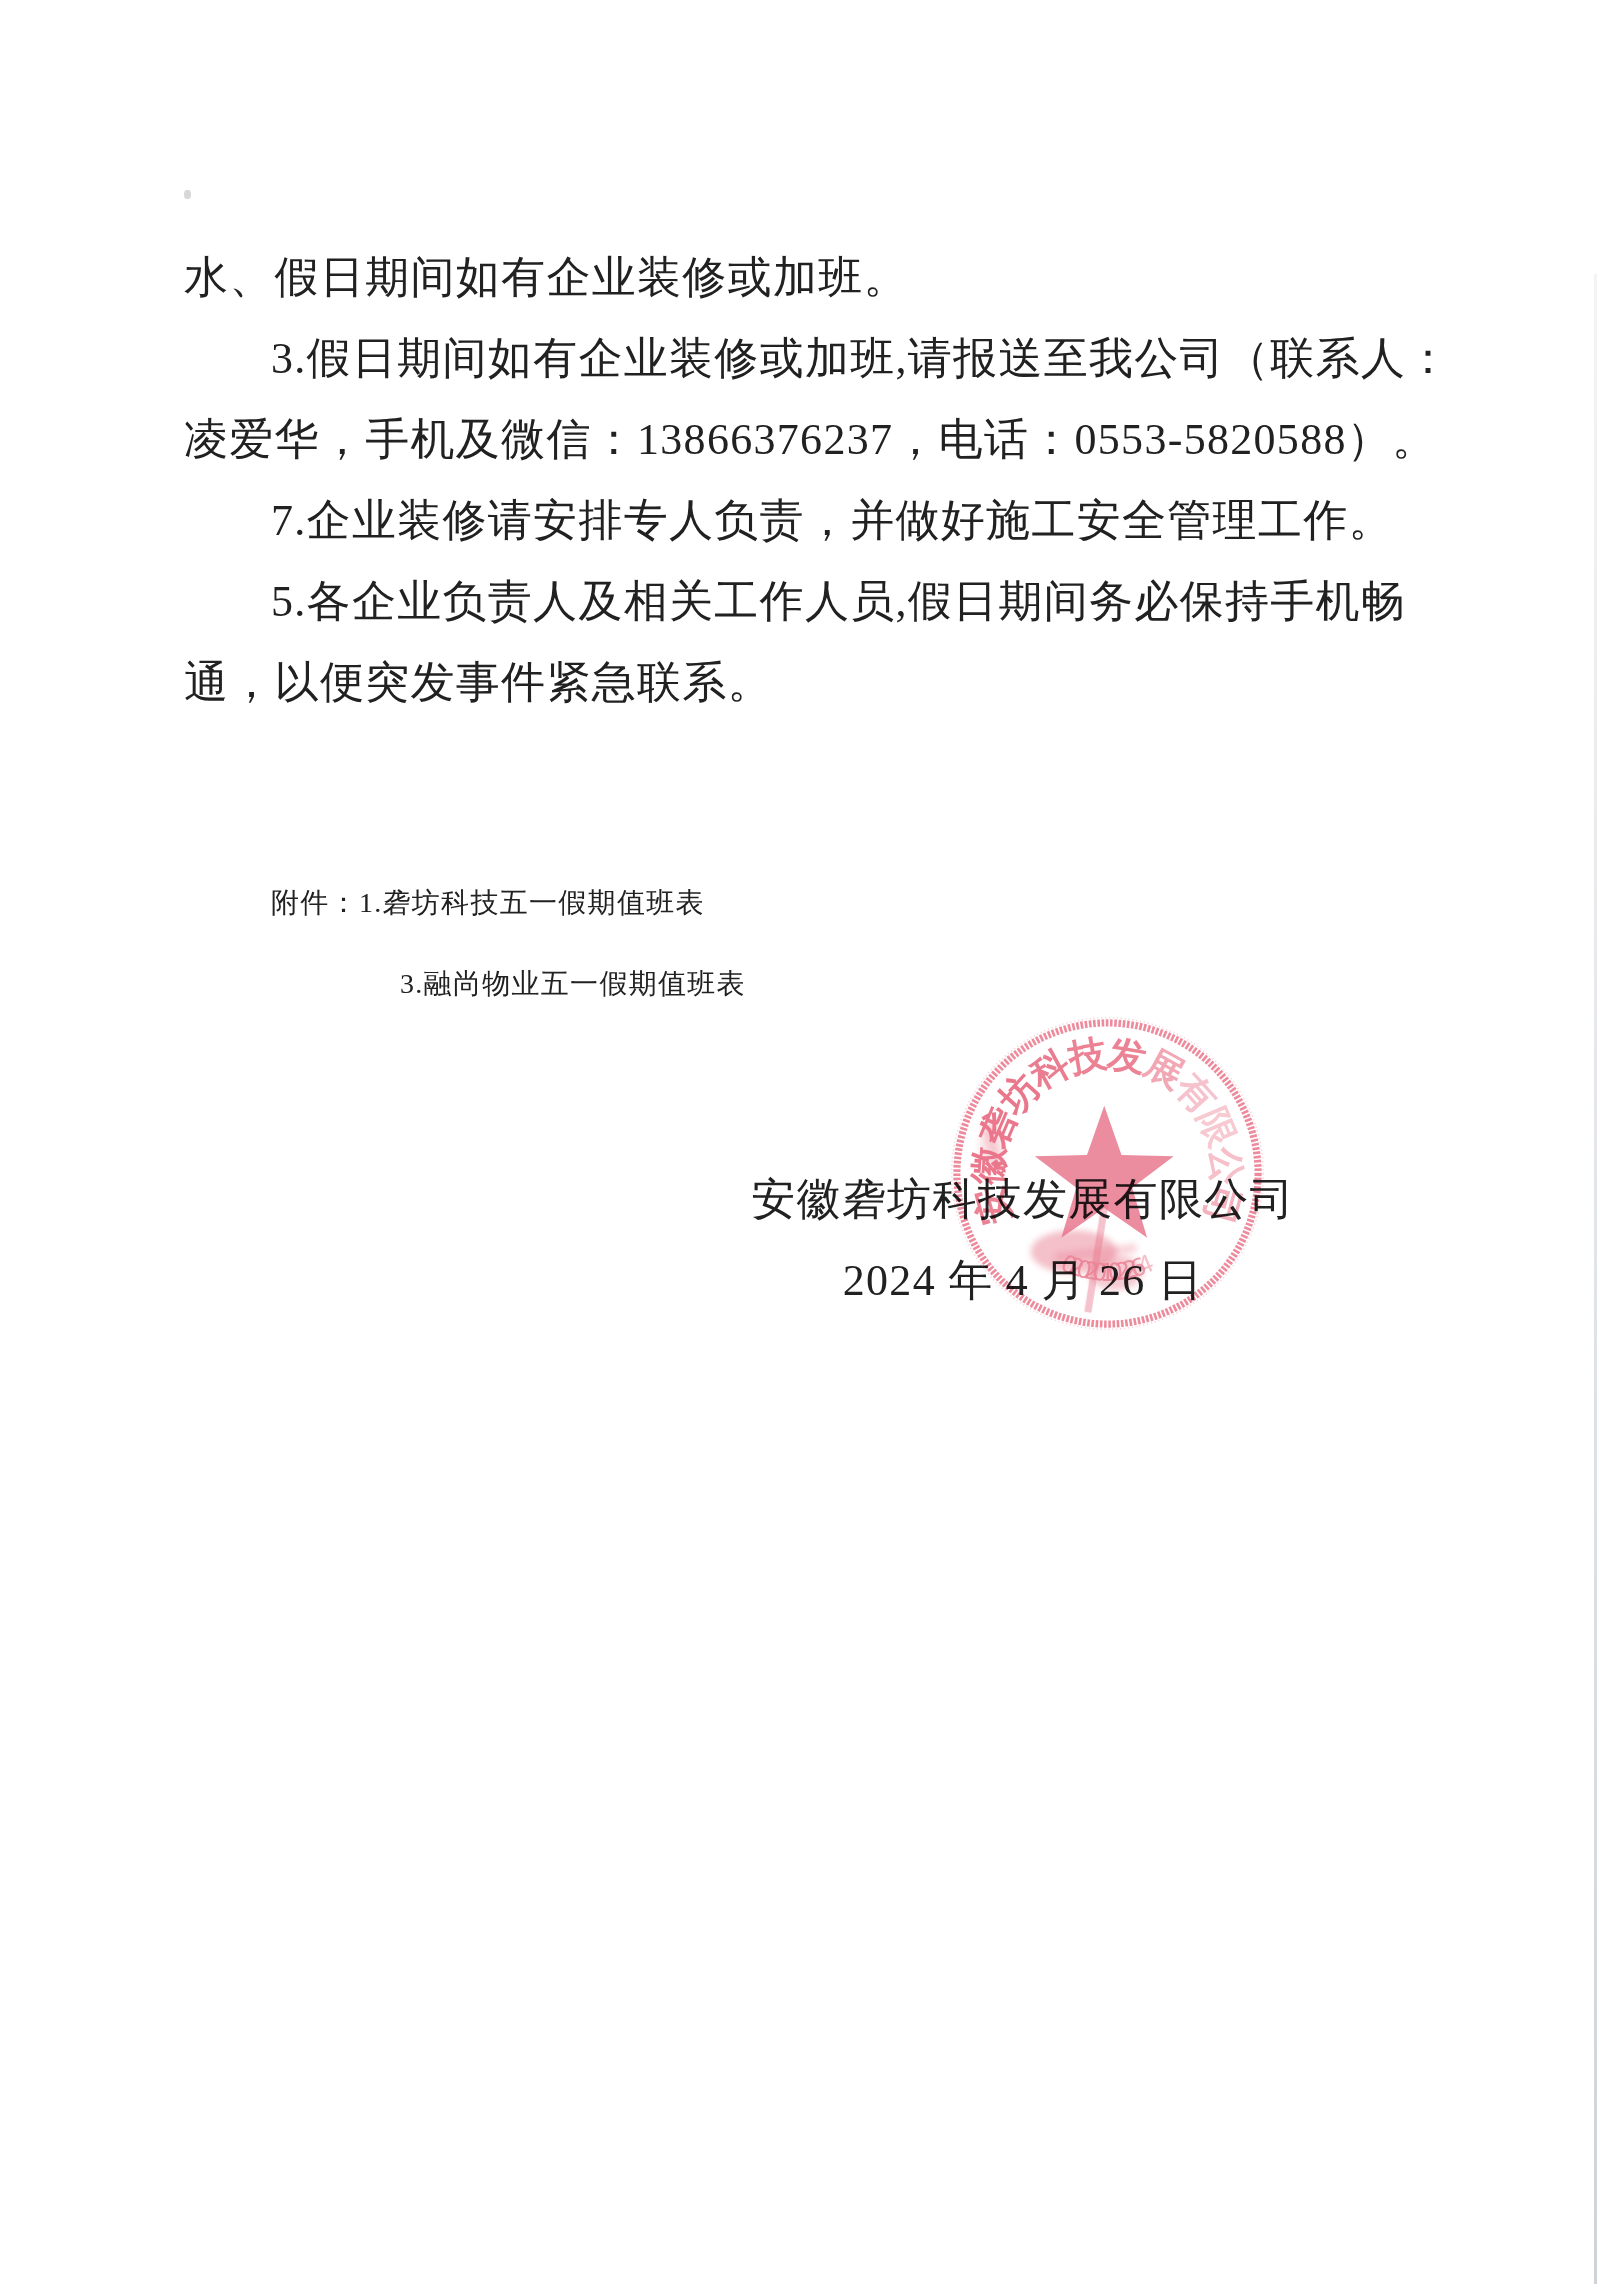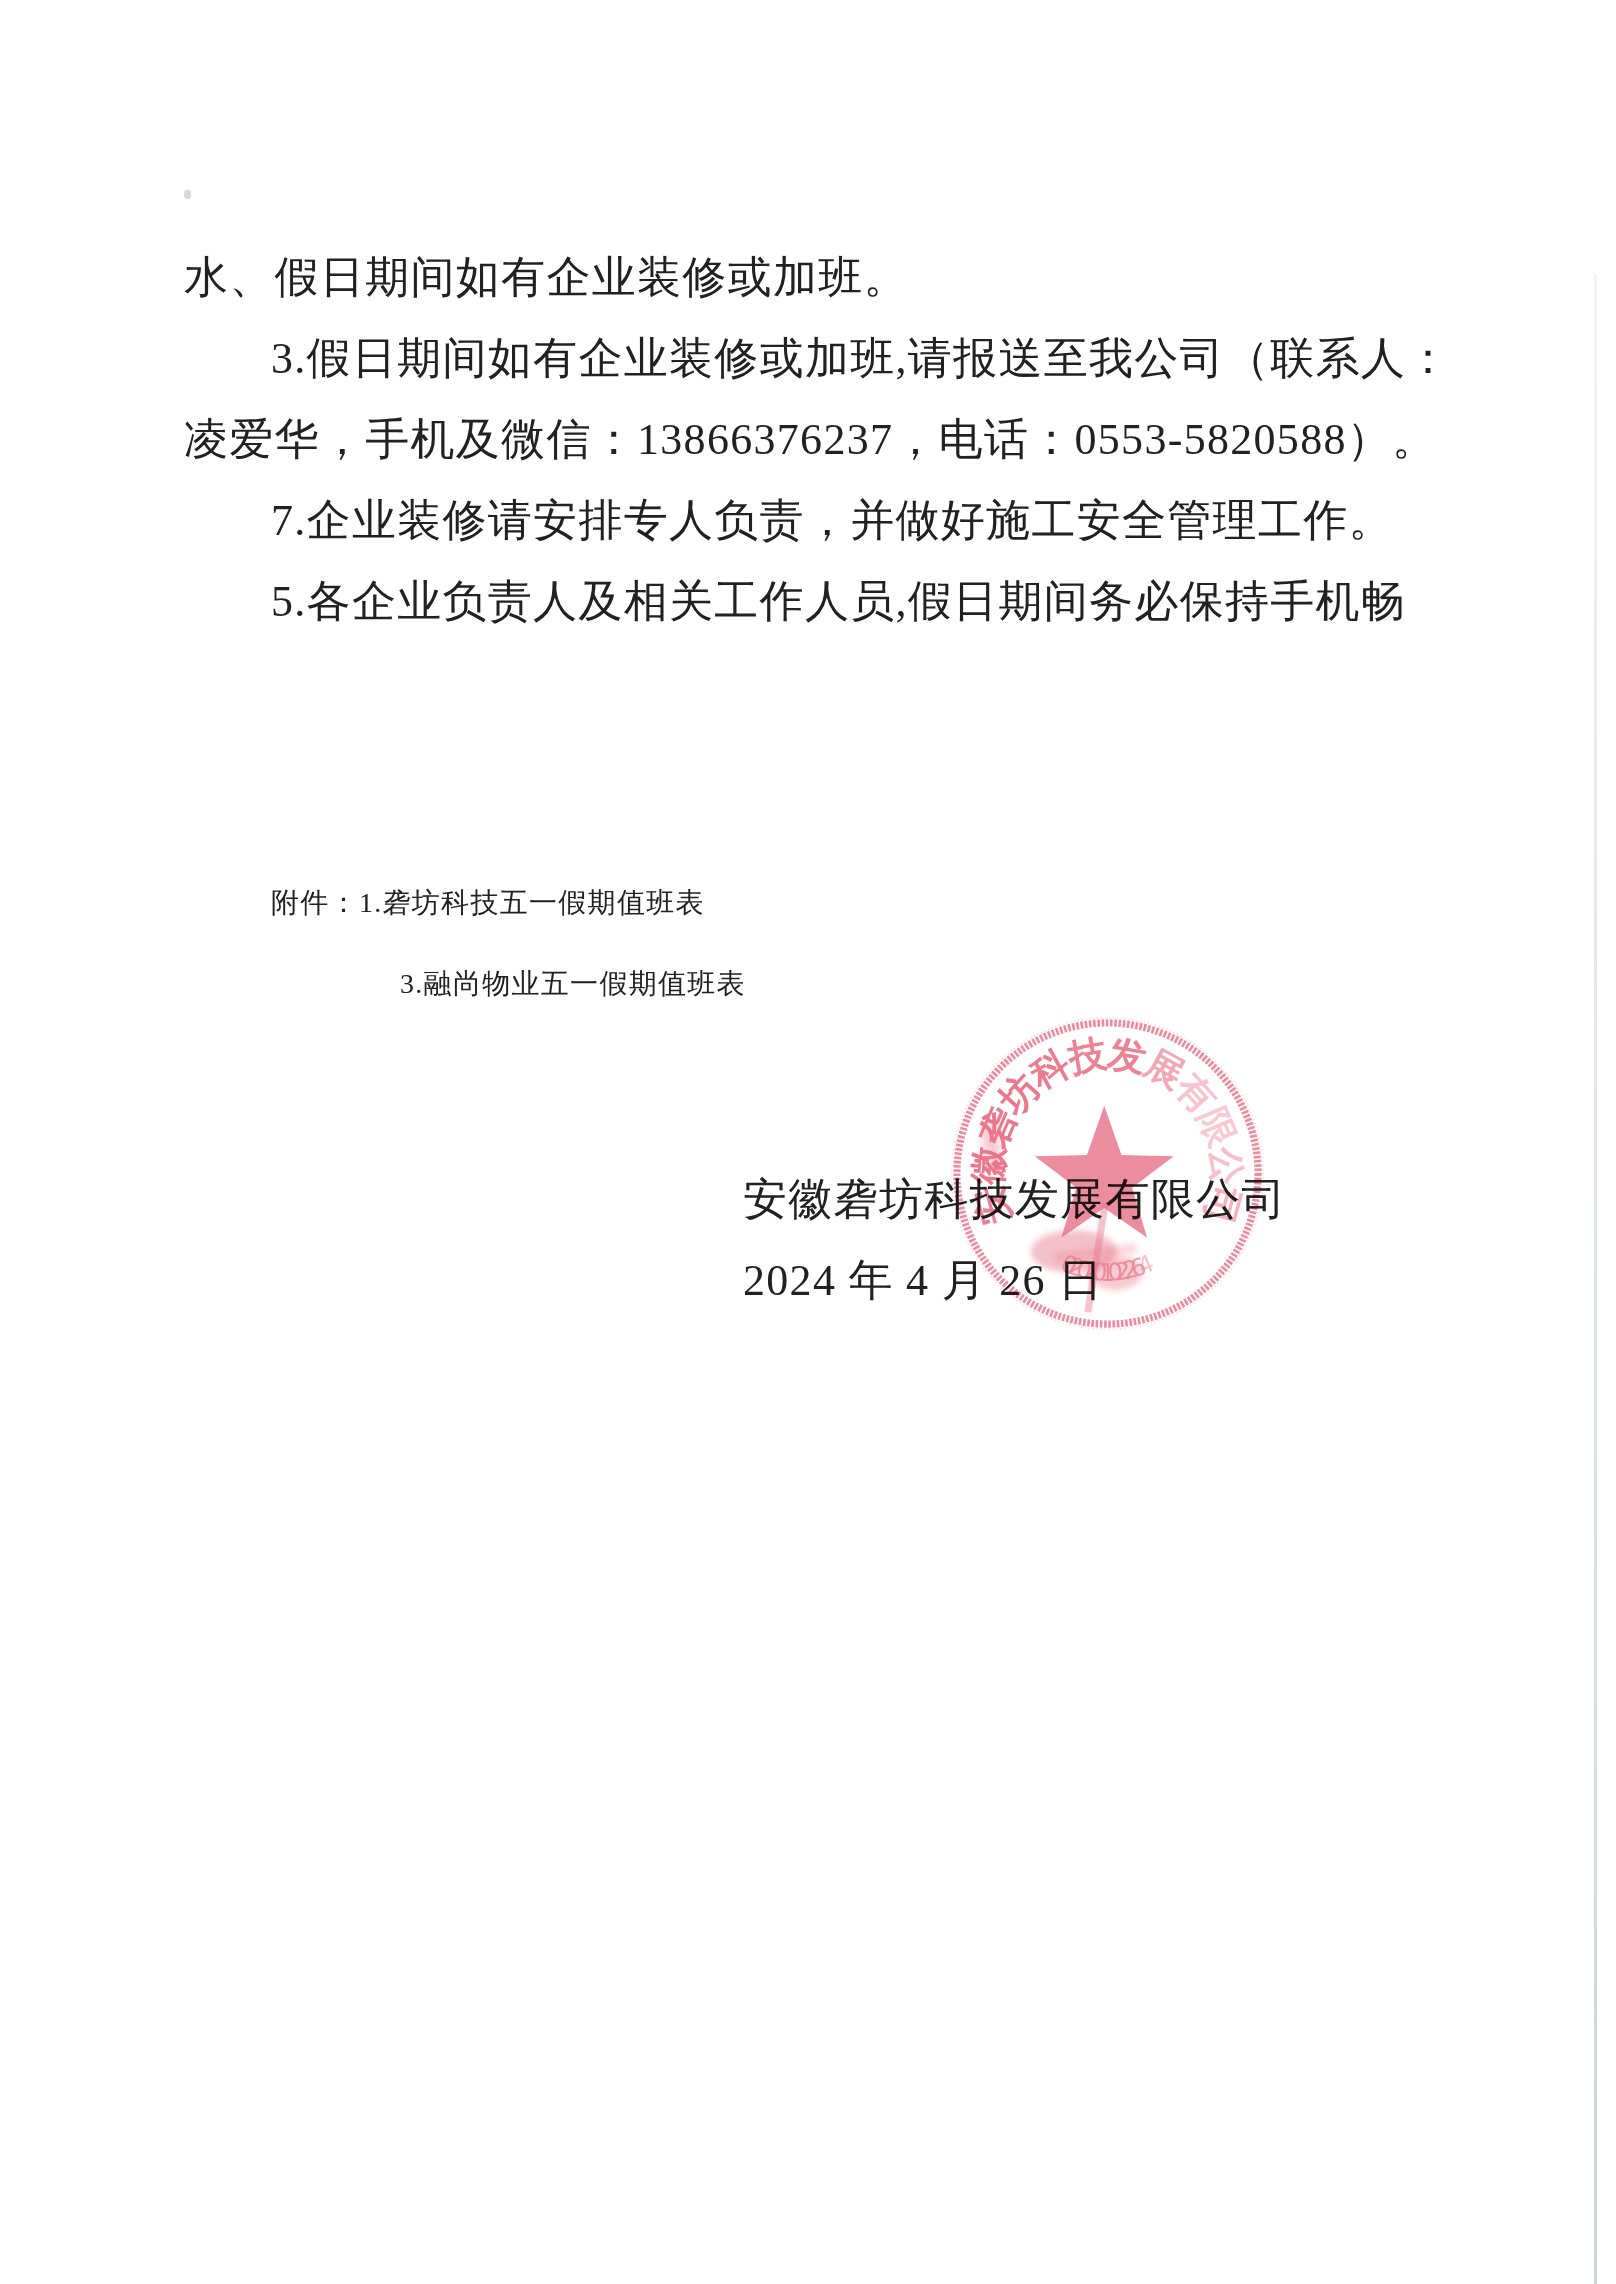--- a/index.html
+++ b/index.html
@@ -33,20 +33,21 @@
   }
   .att-1{padding-left:87px;}
   .att-2{padding-left:216px;}
   
   .signature{
     position:absolute;
     left:743px;top:1159px;
     width:560px;
     font-size:44px;
     line-height:81px;
+    text-align:center;
     white-space:nowrap;
     letter-spacing:1.3px;
   }
   
   .seal{
     position:absolute;
     left:938px;top:1004px;
     width:339px;height:339px;
     mix-blend-mode:multiply;
     opacity:0.93;
@@ -88,20 +89,21 @@
 
   <div class="scan-speck"></div>
   <div class="scan-edge-line"></div>
 
   <div class="body-text">
     <div class="line">水、假日期间如有企业装修或加班。</div>
     <div class="line indent">3.假日期间如有企业装修或加班,请报送至我公司（联系人：</div>
     <div class="line">凌爱华，手机及微信：13866376237，电话：0553-5820588）。</div>
     <div class="line indent">7.企业装修请安排专人负责，并做好施工安全管理工作。</div>
     <div class="line indent">5.各企业负责人及相关工作人员,假日期间务必保持手机畅</div>
+    <div class="line">通，以便突发事件紧急联系。</div>
   </div>
 
   <div class="attachments">
     <div class="line att-1">附件：1.砻坊科技五一假期值班表</div>
     <div class="line att-2">3.融尚物业五一假期值班表</div>
   </div>
 
   <div class="signature">
     <div class="line">安徽砻坊科技发展有限公司</div>
     <div class="line">2024 年 4 月 26 日</div>

